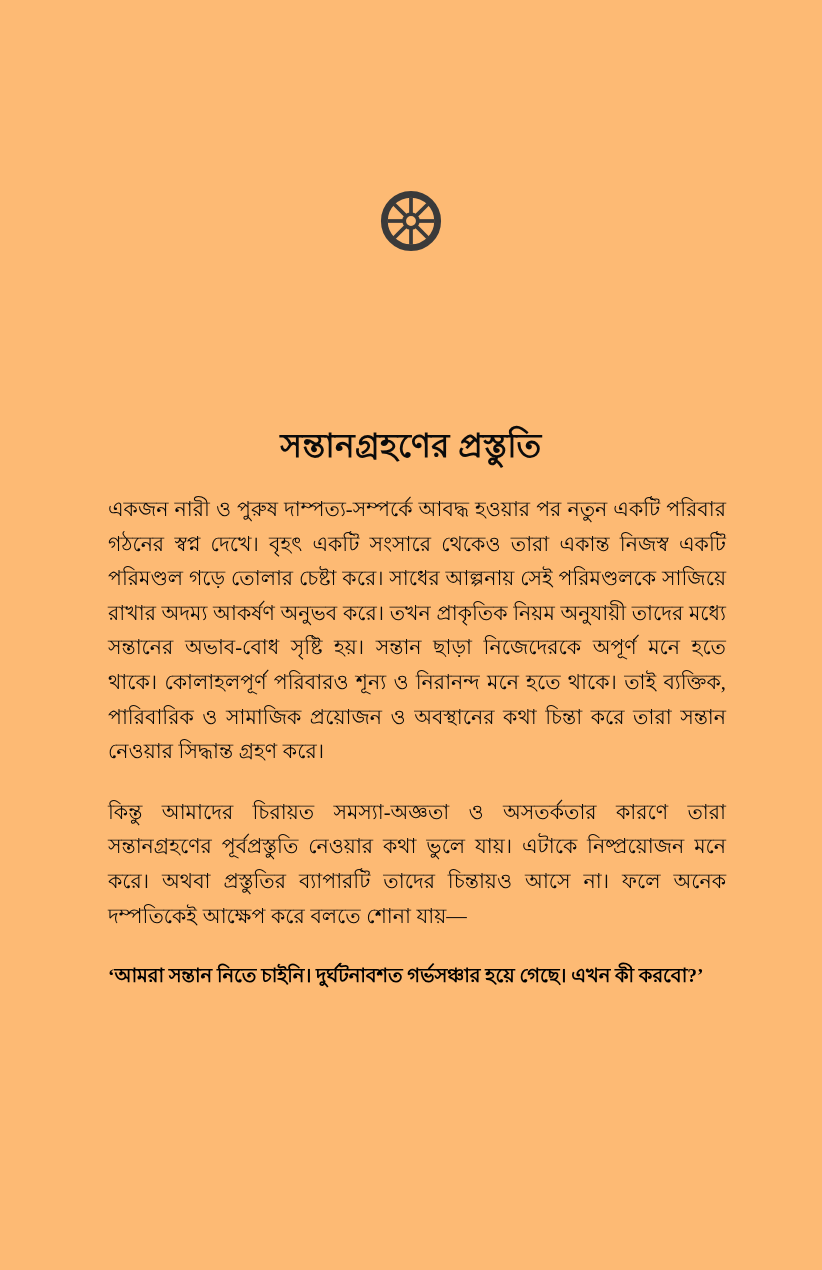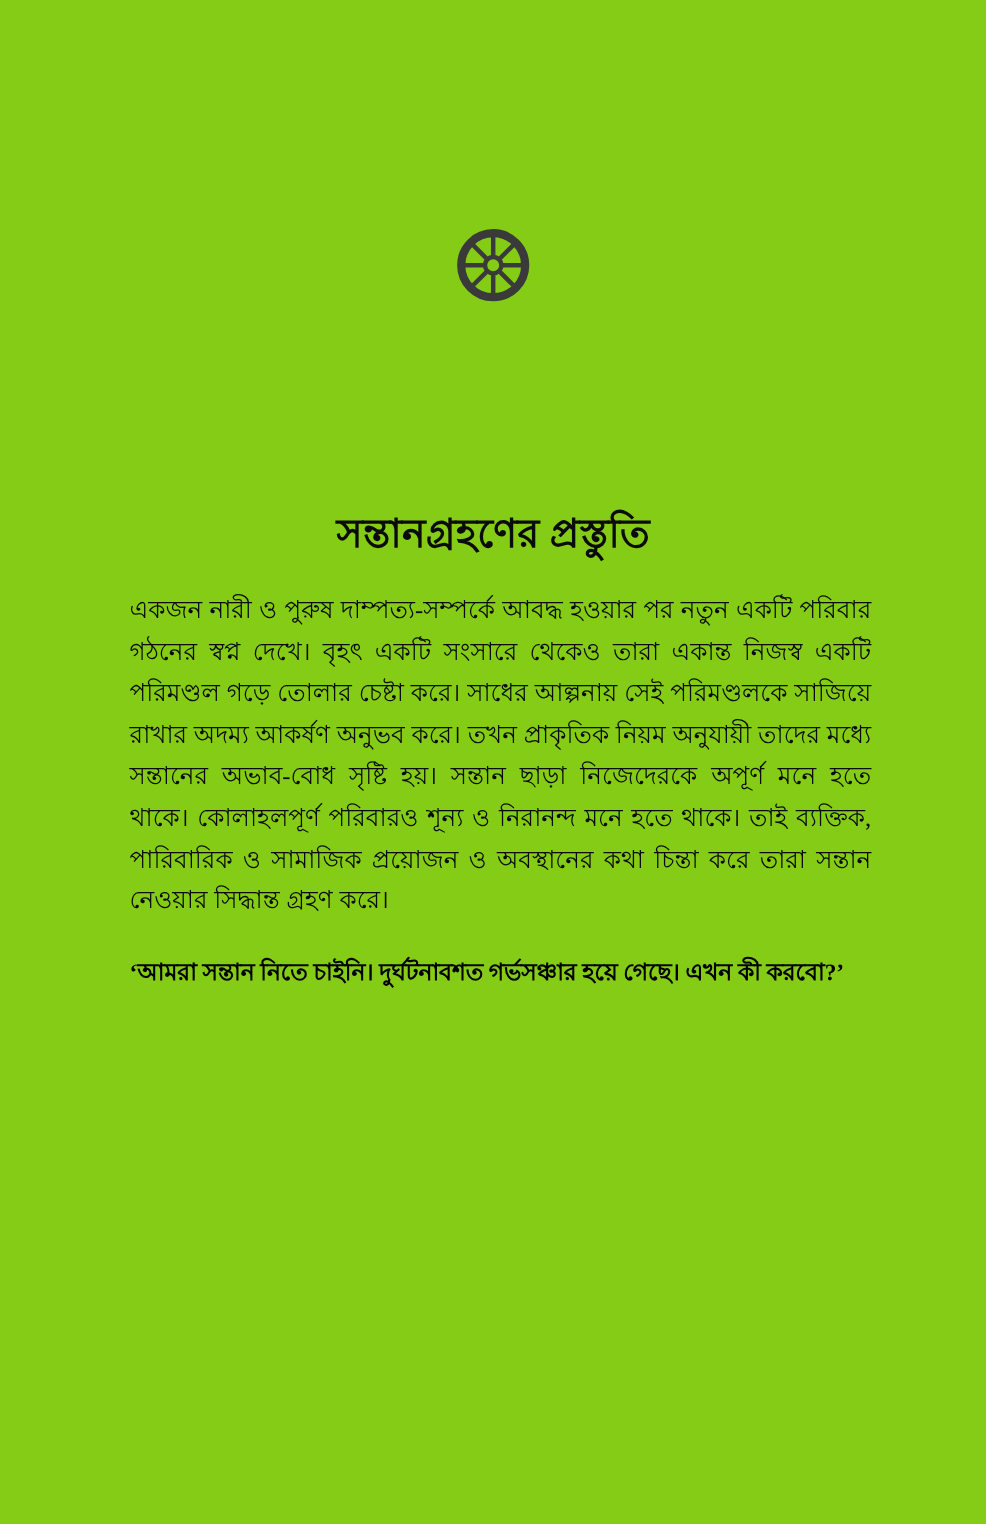--- a/index.html
+++ b/index.html
@@ -7,21 +7,21 @@
     margin: 0;
     padding: 0;
     background: #ffffff;
   }
 
   .page {
     position: relative;
     width: 822px;
     height: 1270px;
     margin: 0 auto;
-    background: #84cc16;
+    background: #fdba74;
     overflow: hidden;
     font-family: "Liberation Serif", "DejaVu Serif", serif;
     color: #0a0a0a;
     box-sizing: border-box;
   }
 
   
   .ornament-wrap {
     position: absolute;
     top: 190px;
@@ -112,20 +112,21 @@
       </g>
     </svg>
   </div>
 
   <h1 class="chapter-title">সন্তানগ্রহণের প্রস্তুতি</h1>
 
   <div class="text-column">
 
     <p class="para">একজন নারী ও পুরুষ দাম্পত্য-সম্পর্কে আবদ্ধ হওয়ার পর নতুন একটি পরিবার গঠনের স্বপ্ন দেখে। বৃহৎ একটি সংসারে থেকেও তারা একান্ত নিজস্ব একটি পরিমণ্ডল গড়ে তোলার চেষ্টা করে। সাধের আল্পনায় সেই পরিমণ্ডলকে সাজিয়ে রাখার অদম্য আকর্ষণ অনুভব করে। তখন প্রাকৃতিক নিয়ম অনুযায়ী তাদের মধ্যে সন্তানের অভাব-বোধ সৃষ্টি হয়। সন্তান ছাড়া নিজেদেরকে অপূর্ণ মনে হতে থাকে। কোলাহলপূর্ণ পরিবারও শূন্য ও নিরানন্দ মনে হতে থাকে। তাই ব্যক্তিক, পারিবারিক ও সামাজিক প্রয়োজন ও অবস্থানের কথা চিন্তা করে তারা সন্তান নেওয়ার সিদ্ধান্ত গ্রহণ করে।</p>
 
+    <p class="para">কিন্তু আমাদের চিরায়ত সমস্যা-অজ্ঞতা ও অসতর্কতার কারণে তারা সন্তানগ্রহণের পূর্বপ্রস্তুতি নেওয়ার কথা ভুলে যায়। এটাকে নিষ্প্রয়োজন মনে করে। অথবা প্রস্তুতির ব্যাপারটি তাদের চিন্তায়ও আসে না। ফলে অনেক দম্পতিকেই আক্ষেপ করে বলতে শোনা যায়—</p>
 
     <p class="para-quote">‘আমরা সন্তান নিতে চাইনি। দুর্ঘটনাবশত গর্ভসঞ্চার হয়ে গেছে। এখন কী করবো?’</p>
 
 
 
   </div>
 
 </div>
 
 </body></html>

